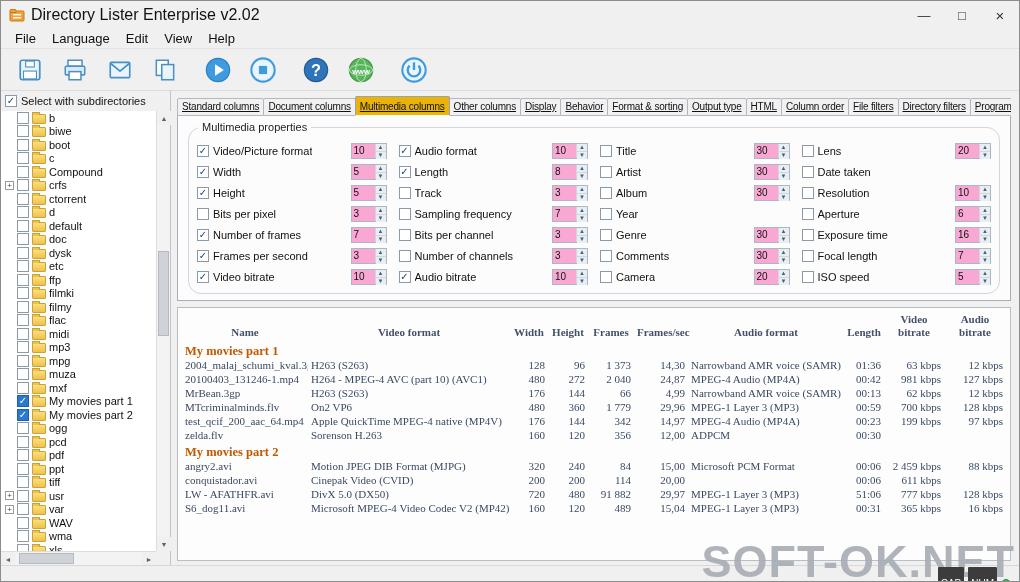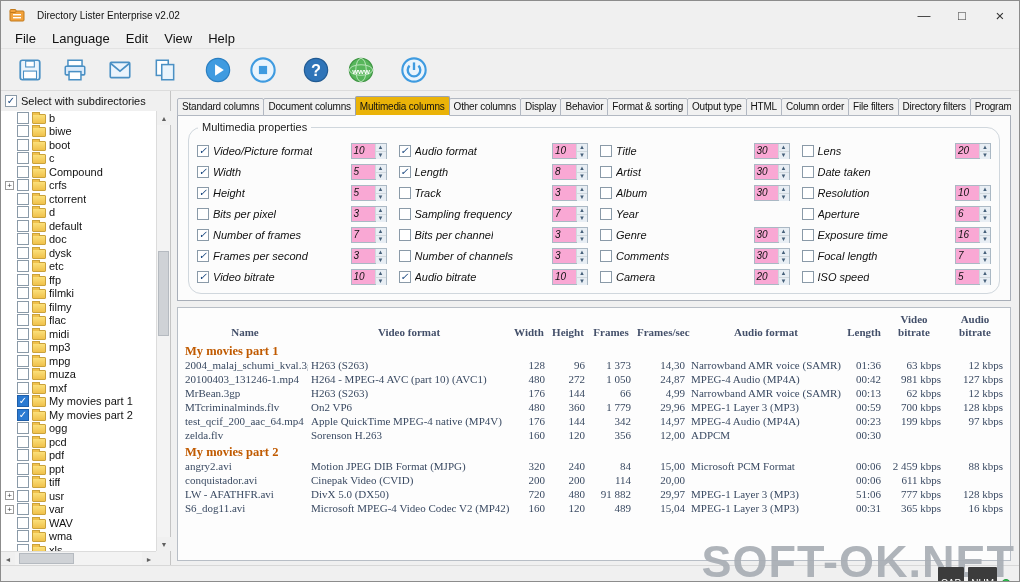--- a/index.html
+++ b/index.html
@@ -3,21 +3,21 @@
 <meta charset="utf-8">
 <style>
   * { margin:0; padding:0; box-sizing:border-box; }
   html,body { background:#d8d8d8; }
   .window{ width:1020px; height:582px; border:1px solid #8c8c8c; background:#f0f0f0;
     display:flex; flex-direction:column; overflow:hidden; position:relative;
     font-family:"Liberation Sans",sans-serif; color:#111; }
 
   
   .titlebar{ height:28px; flex:none; display:flex; align-items:center; padding:0 0 0 8px; background:#f0f0f0; }
-  .titlebar .title{ font-size:10px; margin-left:12px; color:#111; }
+  .titlebar .title{ font-size:16px; margin-left:6px; color:#111; }
   .win-controls{ margin-left:auto; display:flex; height:100%; }
   .win-btn{ width:38px; height:100%; display:flex; align-items:center; justify-content:center; font-size:13px; color:#333; }
   .win-btn.close{ font-size:15px; }
 
   
   .menubar{ height:20px; flex:none; display:flex; align-items:center; padding-left:6px; font-size:13px; border-bottom:1px solid #e3e3e3; }
   .menu-item{ padding:2px 8px; }
 
   
   .toolbar{ height:42px; flex:none; display:flex; align-items:center; gap:7px; padding:2px 10px; border-bottom:1px solid #dcdcdc; }
@@ -47,30 +47,30 @@
   .sb-corner{ position:absolute; right:0; bottom:0; width:14px; height:14px; background:#f0f0f0; }
   .sb-btn{ position:absolute; width:14px; height:14px; display:flex; align-items:center; justify-content:center; font-size:7px; color:#606060; background:#f0f0f0; }
   .sb-btn.up{ top:0; left:0; } .sb-btn.down{ bottom:0; left:0; }
   .sb-btn.lft{ left:0; top:0; } .sb-btn.rgt{ right:0; top:0; }
   .vthumb{ position:absolute; left:1px; right:1px; top:140px; height:85px; background:#cfd2d6; border:1px solid #b5bac0; }
   .hthumb{ position:absolute; top:1px; bottom:1px; left:18px; width:55px; background:#cfd2d6; border:1px solid #b5bac0; }
 
   
   .right{ flex:1; min-width:0; display:flex; flex-direction:column; padding:5px 8px 4px 6px; }
   .tabs{ height:20px; flex:none; display:flex; align-items:flex-end; overflow:hidden; position:relative; z-index:3; }
-  .tab{ font-size:10px; letter-spacing:-0.2px; padding:2px 4px 3px; border:1px solid #b2b8c2; background:#f1f1f1; border-radius:2px 2px 0 0; white-space:nowrap; }
+  .tab{ font-size:10px; letter-spacing:-0.2px; padding:2px 4px 3px; border:1px solid #b2b8c2; background:#f1f1f1; border-radius:2px 2px 0 0; white-space:nowrap;text-decoration:underline; }
   .tab + .tab{ margin-left:-1px; }
   .tab.active{ background:#eab308; border-color:#9aa2b0; border-bottom-color:#fcfcfc; padding-top:4px; position:relative; z-index:4; }
 
   .tabpage{ flex:none; height:186px; border:1px solid #a8aeb8; background:#fcfcfc; margin-top:-1px; padding:11px 10px 6px; }
   .groupbox{ position:relative; height:100%; border:1px solid #d0d7dd; border-radius:13px; padding:13px 8px 4px; }
   .gb-legend{ position:absolute; top:-7px; left:9px; background:#fcfcfc; font-size:11px; padding:0 4px; color:#222; }
   .opt-grid{ display:grid; grid-template-columns:repeat(4,1fr); column-gap:12px; }
   .opt-col{ display:flex; flex-direction:column; }
-  .opt{ display:flex; align-items:center; gap:4px; height:19px; margin-bottom:2px; font-size:11px;font-style:italic; }
+  .opt{ display:flex; align-items:center; gap:4px; height:19px; margin-bottom:2px; font-size:11px; }
   .opt-label{ white-space:nowrap; overflow:hidden; }
   .spin{ margin-left:auto; display:flex; width:36px; height:16px; border:1px solid #aab8c4; background:#f9a8d4; font-size:10px; flex:none; }
   .spin-val{ flex:1; padding:1px 2px 0; }
   .spin-arrows{ width:11px; border-left:1px solid #d0d8de; display:flex; flex-direction:column; }
   .spin-up,.spin-down{ flex:1; font-size:6px; line-height:7px; text-align:center; color:#46607a; background:#e8eef4; }
   .spin-up{ border-bottom:1px solid #d0d8de; }
 
   
   .preview{ flex:1; min-height:0; margin-top:6px; border:1px solid #b8bec6; background:#fdfdfd; padding:3px 4px; overflow:hidden; }
   table.preview-table{ border-collapse:collapse; table-layout:fixed; width:824px; font-family:"Liberation Serif",serif; font-size:11px; color:#3a4a62; }
@@ -768,21 +768,21 @@
                 <td>Narrowband AMR voice (SAMR)</td>
                 <td class="num">01:36</td>
                 <td class="num">63 kbps</td>
                 <td class="num">12 kbps</td>
               </tr>
               <tr class="data-row">
                 <td>20100403_131246-1.mp4</td>
                 <td>H264 - MPEG-4 AVC (part 10) (AVC1)</td>
                 <td class="num">480</td>
                 <td class="num">272</td>
-                <td class="num">1 050</td>
+                <td class="num">2 040</td>
                 <td class="num">24,87</td>
                 <td>MPEG-4 Audio (MP4A)</td>
                 <td class="num">00:42</td>
                 <td class="num">981 kbps</td>
                 <td class="num">127 kbps</td>
               </tr>
               <tr class="data-row">
                 <td>MrBean.3gp</td>
                 <td>H263 (S263)</td>
                 <td class="num">176</td>

